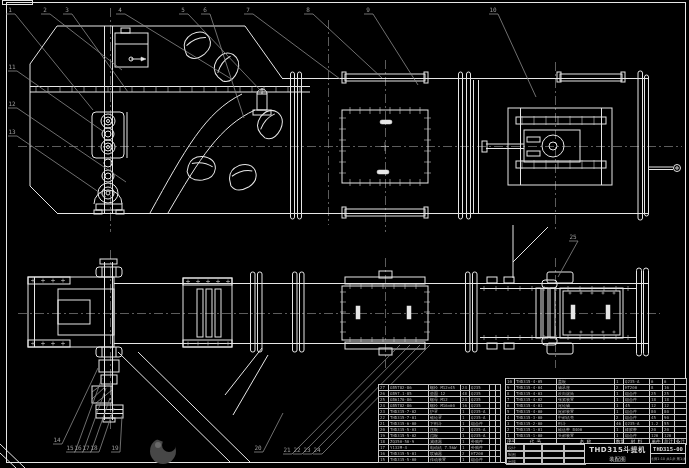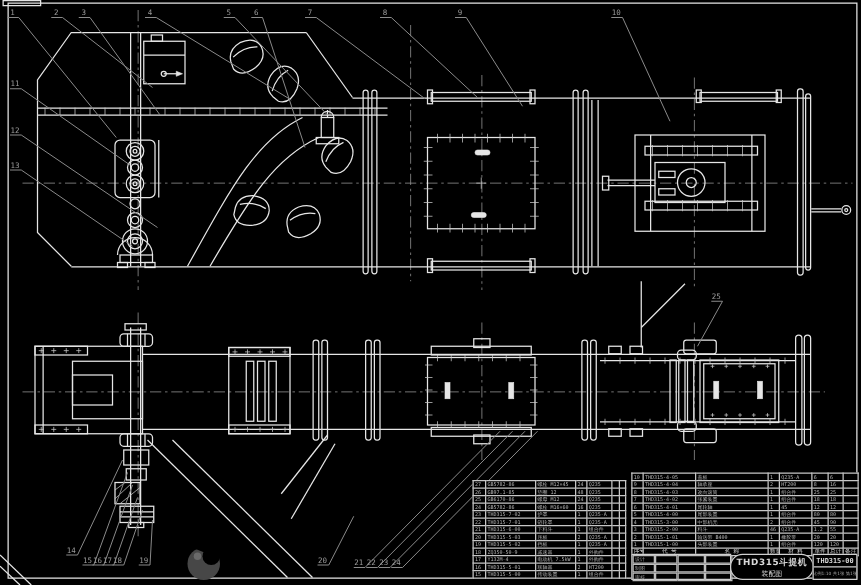--- a/index.html
+++ b/index.html
@@ -785,21 +785,21 @@
       <div>制图</div>
       <div></div>
       <div></div>
       <div></div>
       <div>审核</div>
       <div></div>
       <div></div>
       <div></div>
     </div>
 
-<div class="tb" id="tb-title" style="left:584px;top:443px;width:67px;height:21px;border-radius:10px;">
+<div class="tb" id="tb-title" style="left:584px;top:443px;width:67px;height:21px;">
   <div class="l1">THD315斗提机</div>
   <div class="l2">装配图</div>
 </div>
 
 <div class="tb" id="tb-no" style="left:650px;top:443px;width:36px;height:21px;">
   <div class="no">THD315-00</div>
   <div class="nt">比例1:10 共1张 第1张</div>
 </div>
 
 </div>

